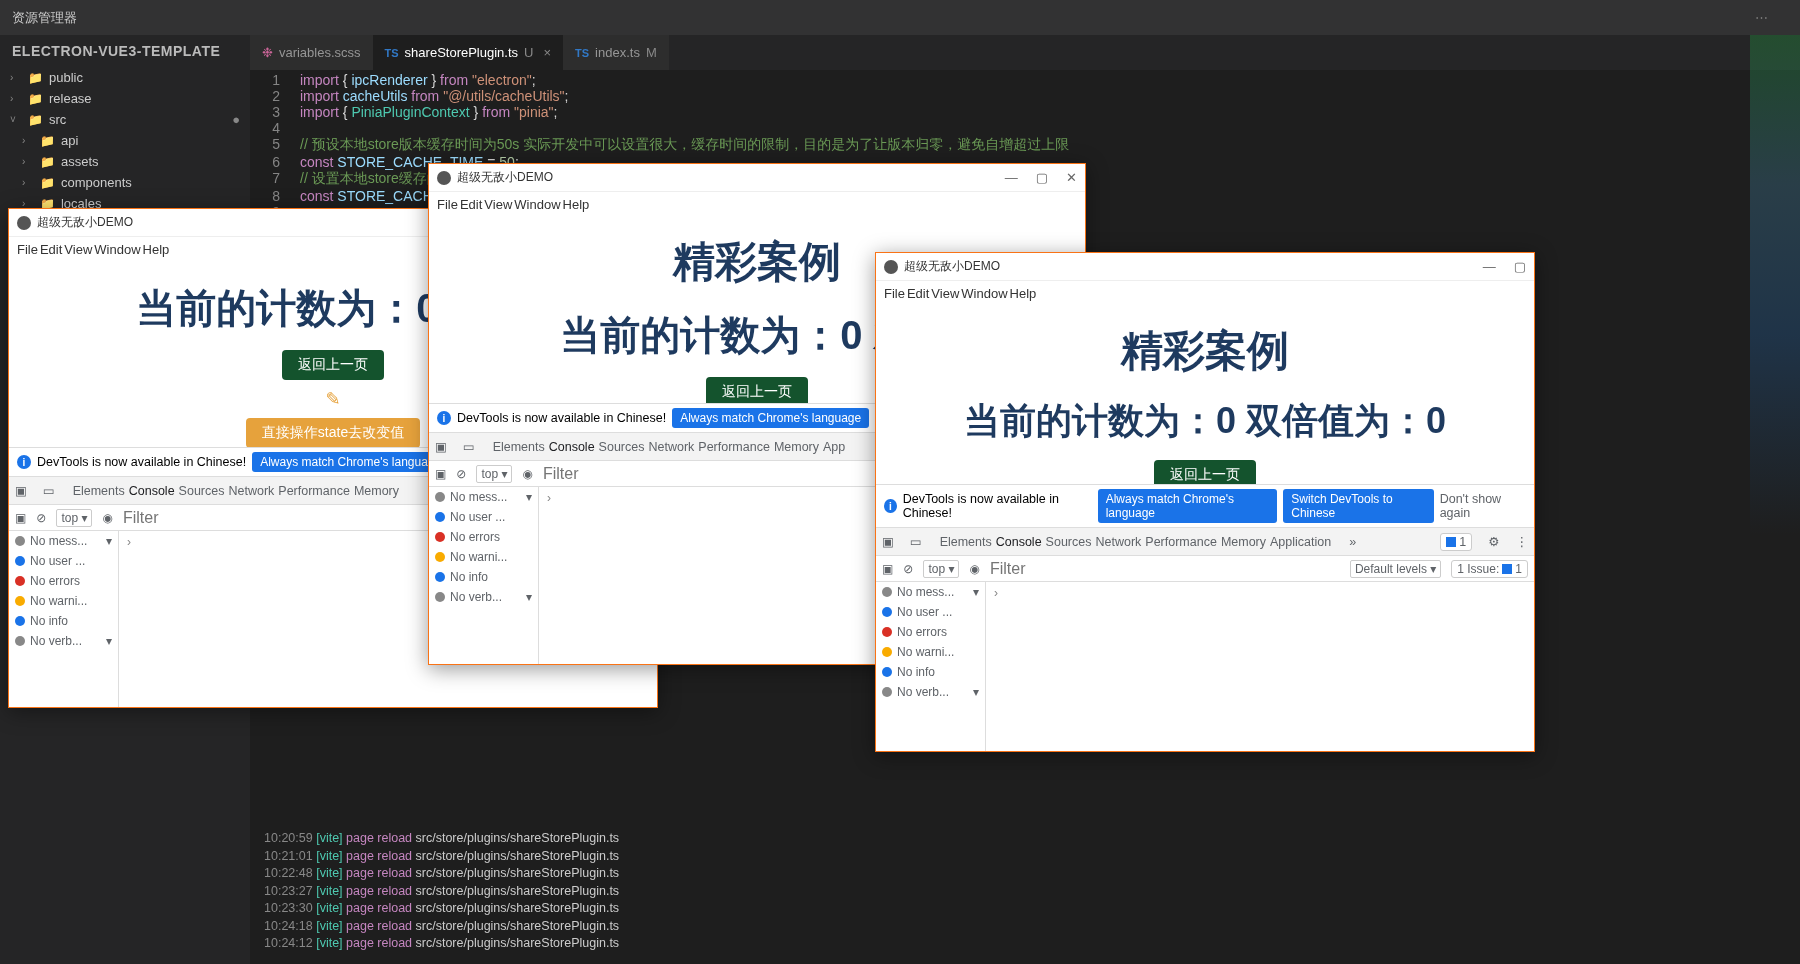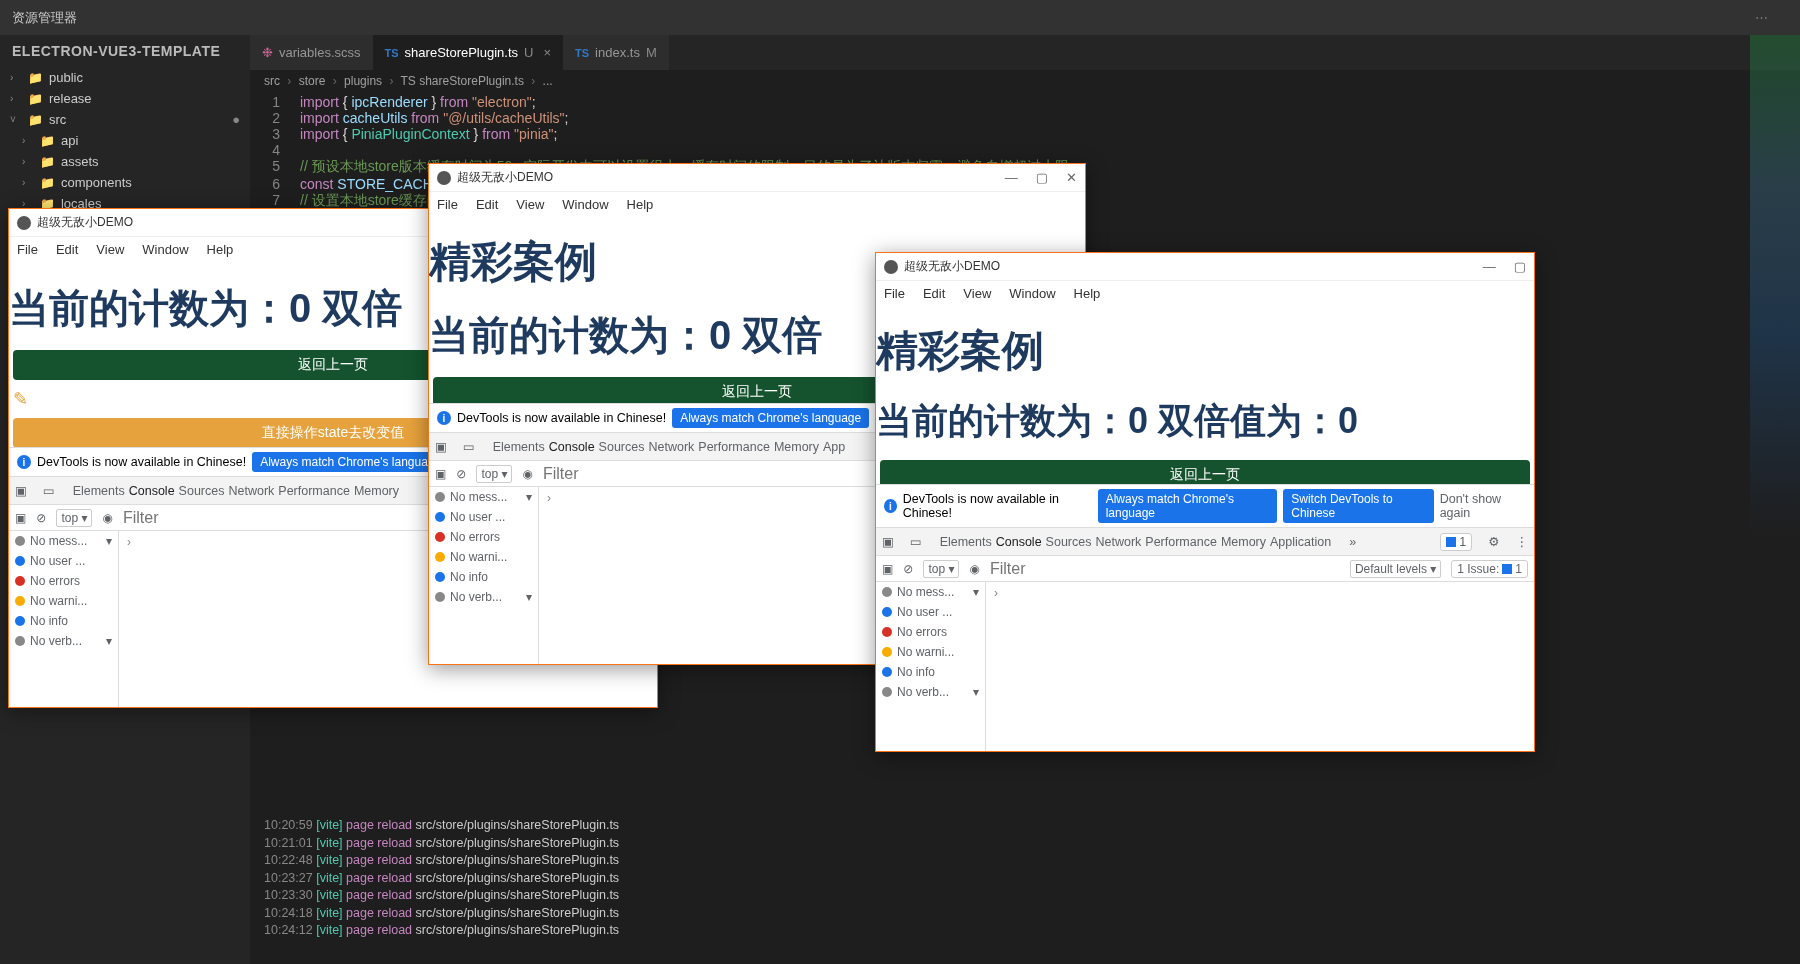--- a/index.html
+++ b/index.html
@@ -21,29 +21,29 @@
 .sb-item .ico{font-size:12px}
 .sb-item.d1{padding-left:22px}
 .sb-item.d2{padding-left:40px}
 .editor{flex:1;background:#1e1e1e;color:#d4d4d4;font-family:Consolas,monospace;font-size:14px}
 .breadcrumb{padding:4px 14px;font-size:12px;color:#a0a0a0}
 .breadcrumb span{margin:0 4px;color:#666}
 .code{padding:2px 0}
 .line{display:flex}
 .ln{width:50px;text-align:right;color:#858585;padding-right:20px;user-select:none}
 .kw{color:#c586c0}.str{color:#ce9178}.id{color:#9cdcfe}.cm{color:#6a9955}.num{color:#b5cea8}.typ{color:#4ec9b0}
-.terminal{position:absolute;bottom:13px;left:250px;right:0;height:140px;background:#1e1e1e;color:#ccc;font-family:Consolas,monospace;font-size:12.5px;padding:6px 14px;line-height:1.4}
+.terminal{position:absolute;bottom:0;left:250px;right:0;height:140px;background:#1e1e1e;color:#ccc;font-family:Consolas,monospace;font-size:12.5px;padding:6px 14px;line-height:1.4}
 .terminal .ts{color:#888}.terminal .vite{color:#4ec9b0}.terminal .act{color:#c586c0}
 .minimap{position:absolute;right:0;top:35px;width:50px;height:500px;background:linear-gradient(180deg,#2a4 0%,#48a 30%,#26a 60%,#1e1e1e 100%);opacity:.3}
 .win{position:absolute;background:#fff;border:1px solid #f97316;box-shadow:0 4px 20px rgba(0,0,0,.4);display:flex;flex-direction:column}
 .wtitle{height:28px;background:#fff;display:flex;align-items:center;padding:0 8px;font-size:12px;color:#333;border-bottom:1px solid #eee}
 .wtitle .logo{width:14px;height:14px;border-radius:50%;background:#555;margin-right:6px}
 .wtitle .wctrl{margin-left:auto;display:flex;gap:18px;color:#666;font-size:13px}
-.wmenu{height:24px;display:flex;align-items:center;padding:0 8px;gap:18px;font-size:13px;color:#333}
-.wcontent{flex:1;overflow:hidden;position:relative;display:flex;flex-direction:column;padding-top:10px}
+.wmenu{height:24px;display:flex;align-items:center;padding:0 8px;gap:2px;font-size:13px;color:#333}
+.wcontent{flex:1;overflow:hidden;position:relative;display:flex;flex-direction:column;align-items:center;padding-top:10px}
 .big-title{font-size:42px;font-weight:bold;color:#1e3a5f;margin:8px 0}
 .counter-text{font-size:40px;font-weight:bold;color:#1e3a5f;margin:10px 0;white-space:nowrap}
 .btn{padding:6px 16px;border:none;border-radius:4px;font-size:14px;color:#fff;margin:4px}
 .btn-green{background:#14532d}
 .btn-orange{background:#e6a23c}
 .edit-icon{color:#e6a23c;font-size:18px;margin:4px}
 .devtools-bar{background:#fff;border-top:1px solid #ddd;padding:4px 8px;display:flex;align-items:center;gap:6px;font-size:12.5px}
 .devtools-bar .info{width:14px;height:14px;border-radius:50%;background:#1a73e8;color:#fff;display:flex;align-items:center;justify-content:center;font-size:10px;font-weight:bold}
 .devtools-bar .chip{padding:3px 8px;border-radius:3px;color:#fff;font-size:12px}
 .chip-blue{background:#1a73e8}
@@ -136,21 +136,20 @@
             <span>shareStorePlugin.ts</span>
             <span style="color:#888">U</span>
             <span class="close">×</span>
           </div>
           <div class="vs-tab">
             <span class="ts-icon">TS</span>
             <span>index.ts</span>
             <span style="color:#888">M</span>
           </div>
         </div>
-      <div class="breadcrumb" id="bc">src <span>›</span> store <span>›</span> plugins <span>›</span> TS shareStorePlugin.ts <span>›</span> ...</div>
       <div class="code" id="code">
           <div class="line">
             <span class="ln">1</span>
             <span><span class="kw">import</span> { <span class="id">ipcRenderer</span> } <span class="kw">from</span> <span class="str">"electron"</span>;</span>
           </div>
           <div class="line">
             <span class="ln">2</span>
             <span><span class="kw">import</span> <span class="id">cacheUtils</span> <span class="kw">from</span> <span class="str">"@/utils/cacheUtils"</span>;</span>
           </div>
           <div class="line">

